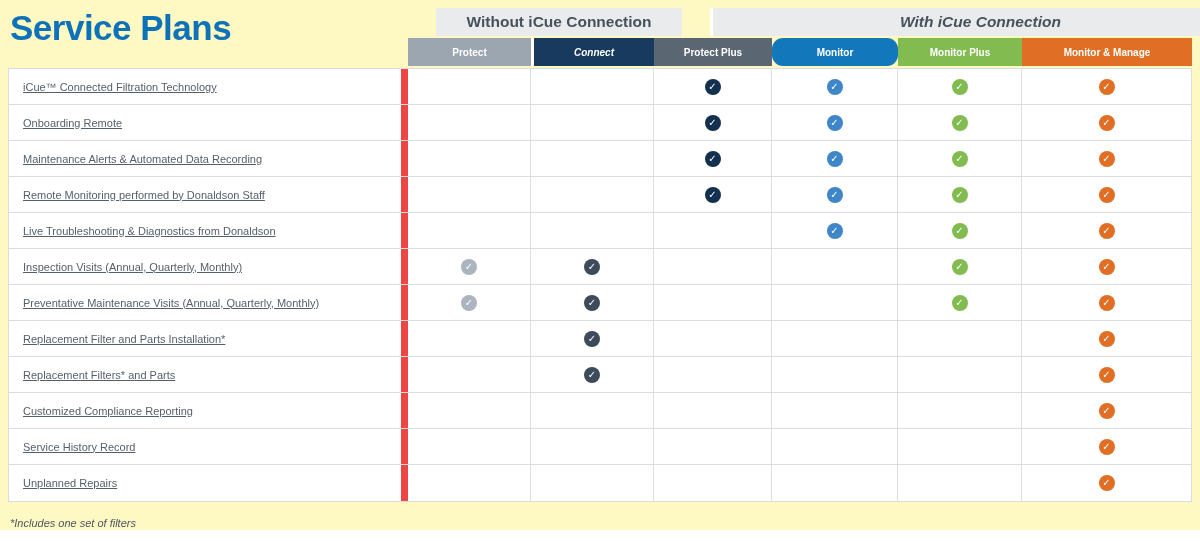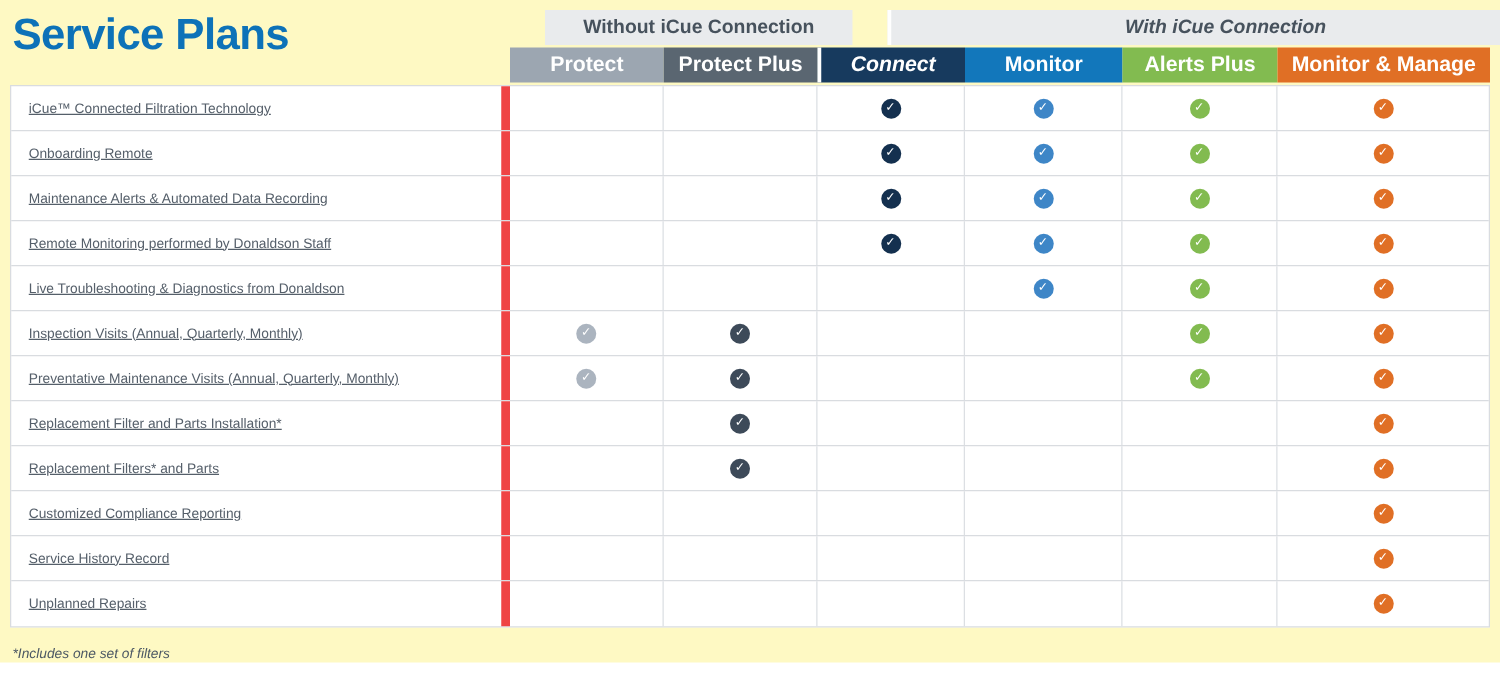--- a/index.html
+++ b/index.html
@@ -14,21 +14,21 @@
 
   
   .group-row { display:grid; grid-template-columns:400px 246px 538px;
     height:28px; margin-bottom:2px;gap:28px; }
   .plan-row { display:grid; grid-template-columns:400px 123px 123px 118px 126px 124px 170px;
     height:28px; margin-bottom:2px; }
   .g-spacer { background:transparent; }
   .group-cell { background:#e9ebed; color:#47525d; font-weight:bold; font-size:15.5px;
     display:flex; align-items:center; justify-content:center; }
   .gap-left { border-left:3px solid #ffffff;font-style:italic; }
-  .plan-cell { color:#ffffff; font-weight:bold; font-size:17px;
+  .plan-cell { color:#ffffff; font-weight:bold; font-size:10px;
     display:flex; align-items:center; justify-content:center; }
 
   
   .table-body { border:1px solid #d9dce0; background:#fff; }
   .body-row { display:grid; grid-template-columns:399px 123px 123px 118px 126px 124px 169px;
     height:36px; border-bottom:1px solid #d9dce0; }
   .body-row:last-child { border-bottom:none; }
   .feature-cell { display:flex; align-items:center; padding-left:14px;
     font-size:11px; color:#555f6a; border-right:7px solid #ef4444; white-space:nowrap;
     overflow:hidden;text-decoration:underline; }
@@ -56,24 +56,24 @@
     <div class="group-row">
       <div class="g-spacer"></div>
       <div class="group-cell">Without iCue Connection</div>
       <div class="group-cell gap-left">With iCue Connection</div>
     </div>
 
     <div class="plan-row">
       <div class="g-spacer"></div>
 
     <div class="plan-cell" style="background: rgb(156, 166, 177);">Protect</div>
+        <div class="plan-cell gap-left" style="background: rgb(23, 58, 94);">Connect</div>
         <div class="plan-cell" style="background: rgb(90, 102, 113);">Protect Plus</div>
-        <div class="plan-cell gap-left" style="background: rgb(23, 58, 94);">Connect</div>
-        <div class="plan-cell" style="background: rgb(18, 119, 187);">Monitor</div>
-        <div class="plan-cell" style="background: rgb(130, 187, 80);">Alerts Plus</div>
+        <div class="plan-cell" style="background: rgb(18, 119, 187); border-radius: 11px;">Monitor</div>
+        <div class="plan-cell" style="background: rgb(130, 187, 80);">Monitor Plus</div>
         <div class="plan-cell" style="background: rgb(224, 111, 37);">Monitor &amp; Manage</div>
       </div>
 
     <div class="table-body">
 
     <div class="body-row">
           <div class="feature-cell">iCue™ Connected Filtration Technology</div>
           <div class="check-cell"></div>
           <div class="check-cell"></div>
           <div class="check-cell">

